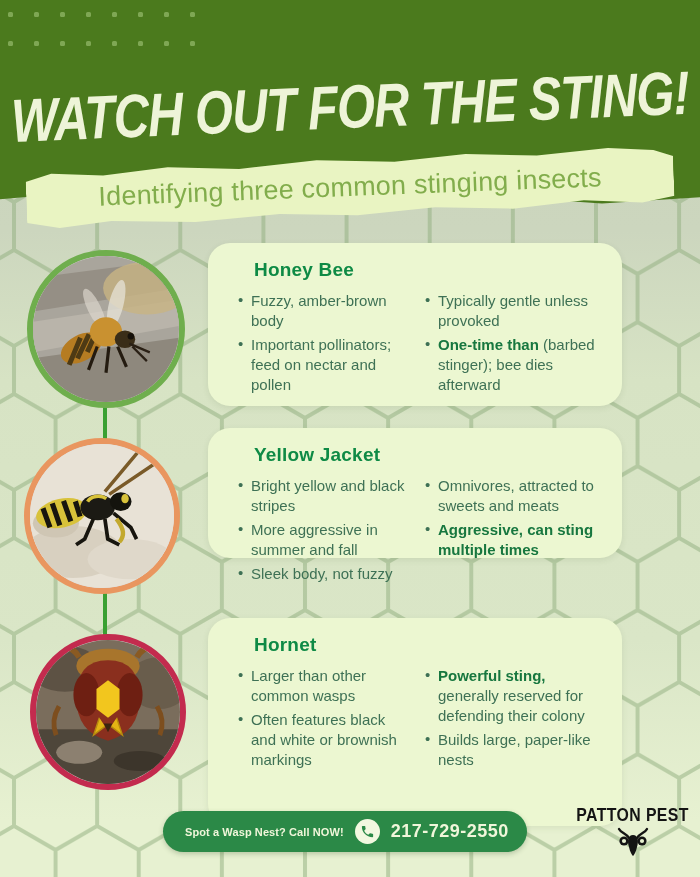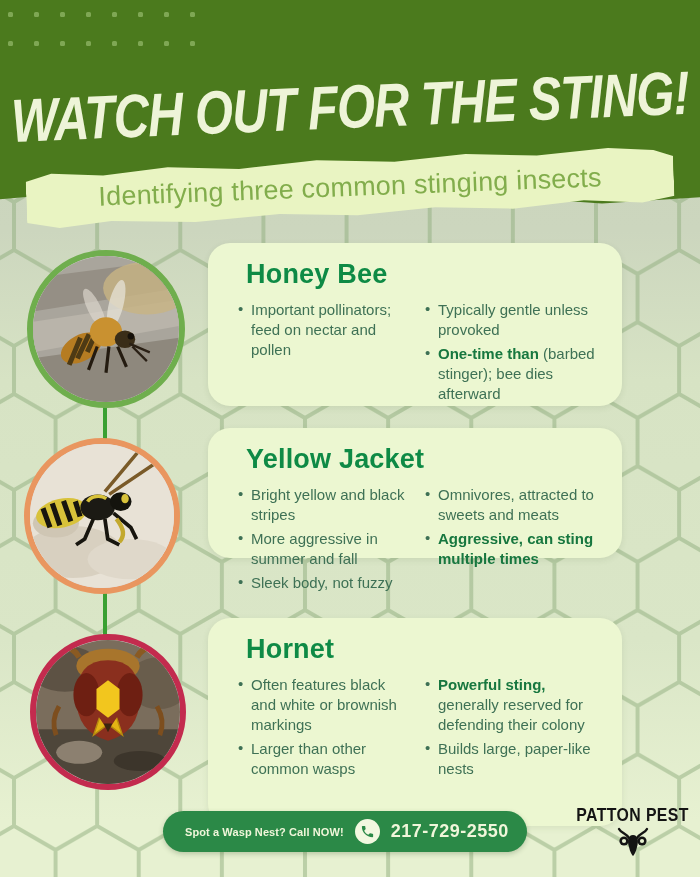--- a/index.html
+++ b/index.html
@@ -29,21 +29,21 @@
     clip-path:polygon(0 22%,4% 10%,12% 16%,22% 7%,33% 14%,45% 5%,57% 12%,68% 4%,79% 11%,90% 3%,97% 9%,100% 20%,100% 84%,95% 93%,86% 86%,75% 95%,63% 88%,51% 96%,39% 89%,26% 97%,13% 90%,5% 98%,0 88%);
     display:flex;align-items:center;justify-content:center;
   }
   .subtitle{color:#82ad4c;font-size:27px;letter-spacing:.2px;}
   
   .card{
     position:absolute;left:208px;width:414px;background:#ecf7d1;border-radius:22px;
     padding:16px 24px 14px 28px;box-sizing:border-box;z-index:5;
     box-shadow:0 2px 6px rgba(60,90,40,.10);
   }
-  .card h2{margin:0 0 10px 10px;font-size:27px;color:#0e8a45;letter-spacing:.2px;}
+  .card h2{margin:0 0 10px 18px;font-size:19px;color:#0e8a45;letter-spacing:.2px;}
   .cols{display:flex;gap:12px;}
   .col{flex:1;}
   ul.blist{list-style:none;margin:0;padding:0;color:#3e7155;font-size:15px;line-height:1.33;}
   ul.blist li{position:relative;padding-left:15px;margin-bottom:4px;}
   ul.blist li::before{content:"•";position:absolute;left:2px;top:-1px;}
   .bb{font-weight:bold;color:#17773f;}
   
   .circle{
     position:absolute;border-radius:50%;overflow:hidden;box-sizing:border-box;z-index:6;background:#ddd;
   }
@@ -180,20 +180,21 @@
         <path d="M16 46 Q10 56 14 66 M84 46 Q90 56 86 66" stroke="#7d4e1e" stroke-width="3.4" fill="none"></path>
       </g>
     </svg>
   </div>
 
   <div class="card" style="top:243px;height:163px;">
     <h2>Honey Bee</h2>
     <div class="cols">
       <div class="col">
         <ul class="blist">
+          <li><span class="bb"></span><span>Fuzzy, amber-brown body</span></li>
           <li><span class="bb"></span><span>Important pollinators; feed on nectar and pollen</span></li>
         </ul>
       </div>
       <div class="col">
         <ul class="blist">
           <li><span class="bb"></span><span>Typically gentle unless provoked</span></li>
           <li><span class="bb">One-time than</span><span> (barbed stinger); bee dies afterward</span></li>
         </ul>
       </div>
     </div>
@@ -216,22 +217,22 @@
         </ul>
       </div>
     </div>
   </div>
 
   <div class="card" style="top:618px;height:208px;">
     <h2>Hornet</h2>
     <div class="cols">
       <div class="col">
         <ul class="blist">
+          <li><span class="bb"></span><span>Larger than other common wasps</span></li>
           <li><span class="bb"></span><span>Often features black and white or brownish markings</span></li>
-          <li><span class="bb"></span><span>Larger than other common wasps</span></li>
         </ul>
       </div>
       <div class="col">
         <ul class="blist">
           <li><span class="bb">Powerful sting,</span><span> generally reserved for defending their colony</span></li>
           <li><span class="bb"></span><span>Builds large, paper-like nests</span></li>
         </ul>
       </div>
     </div>
   </div>

